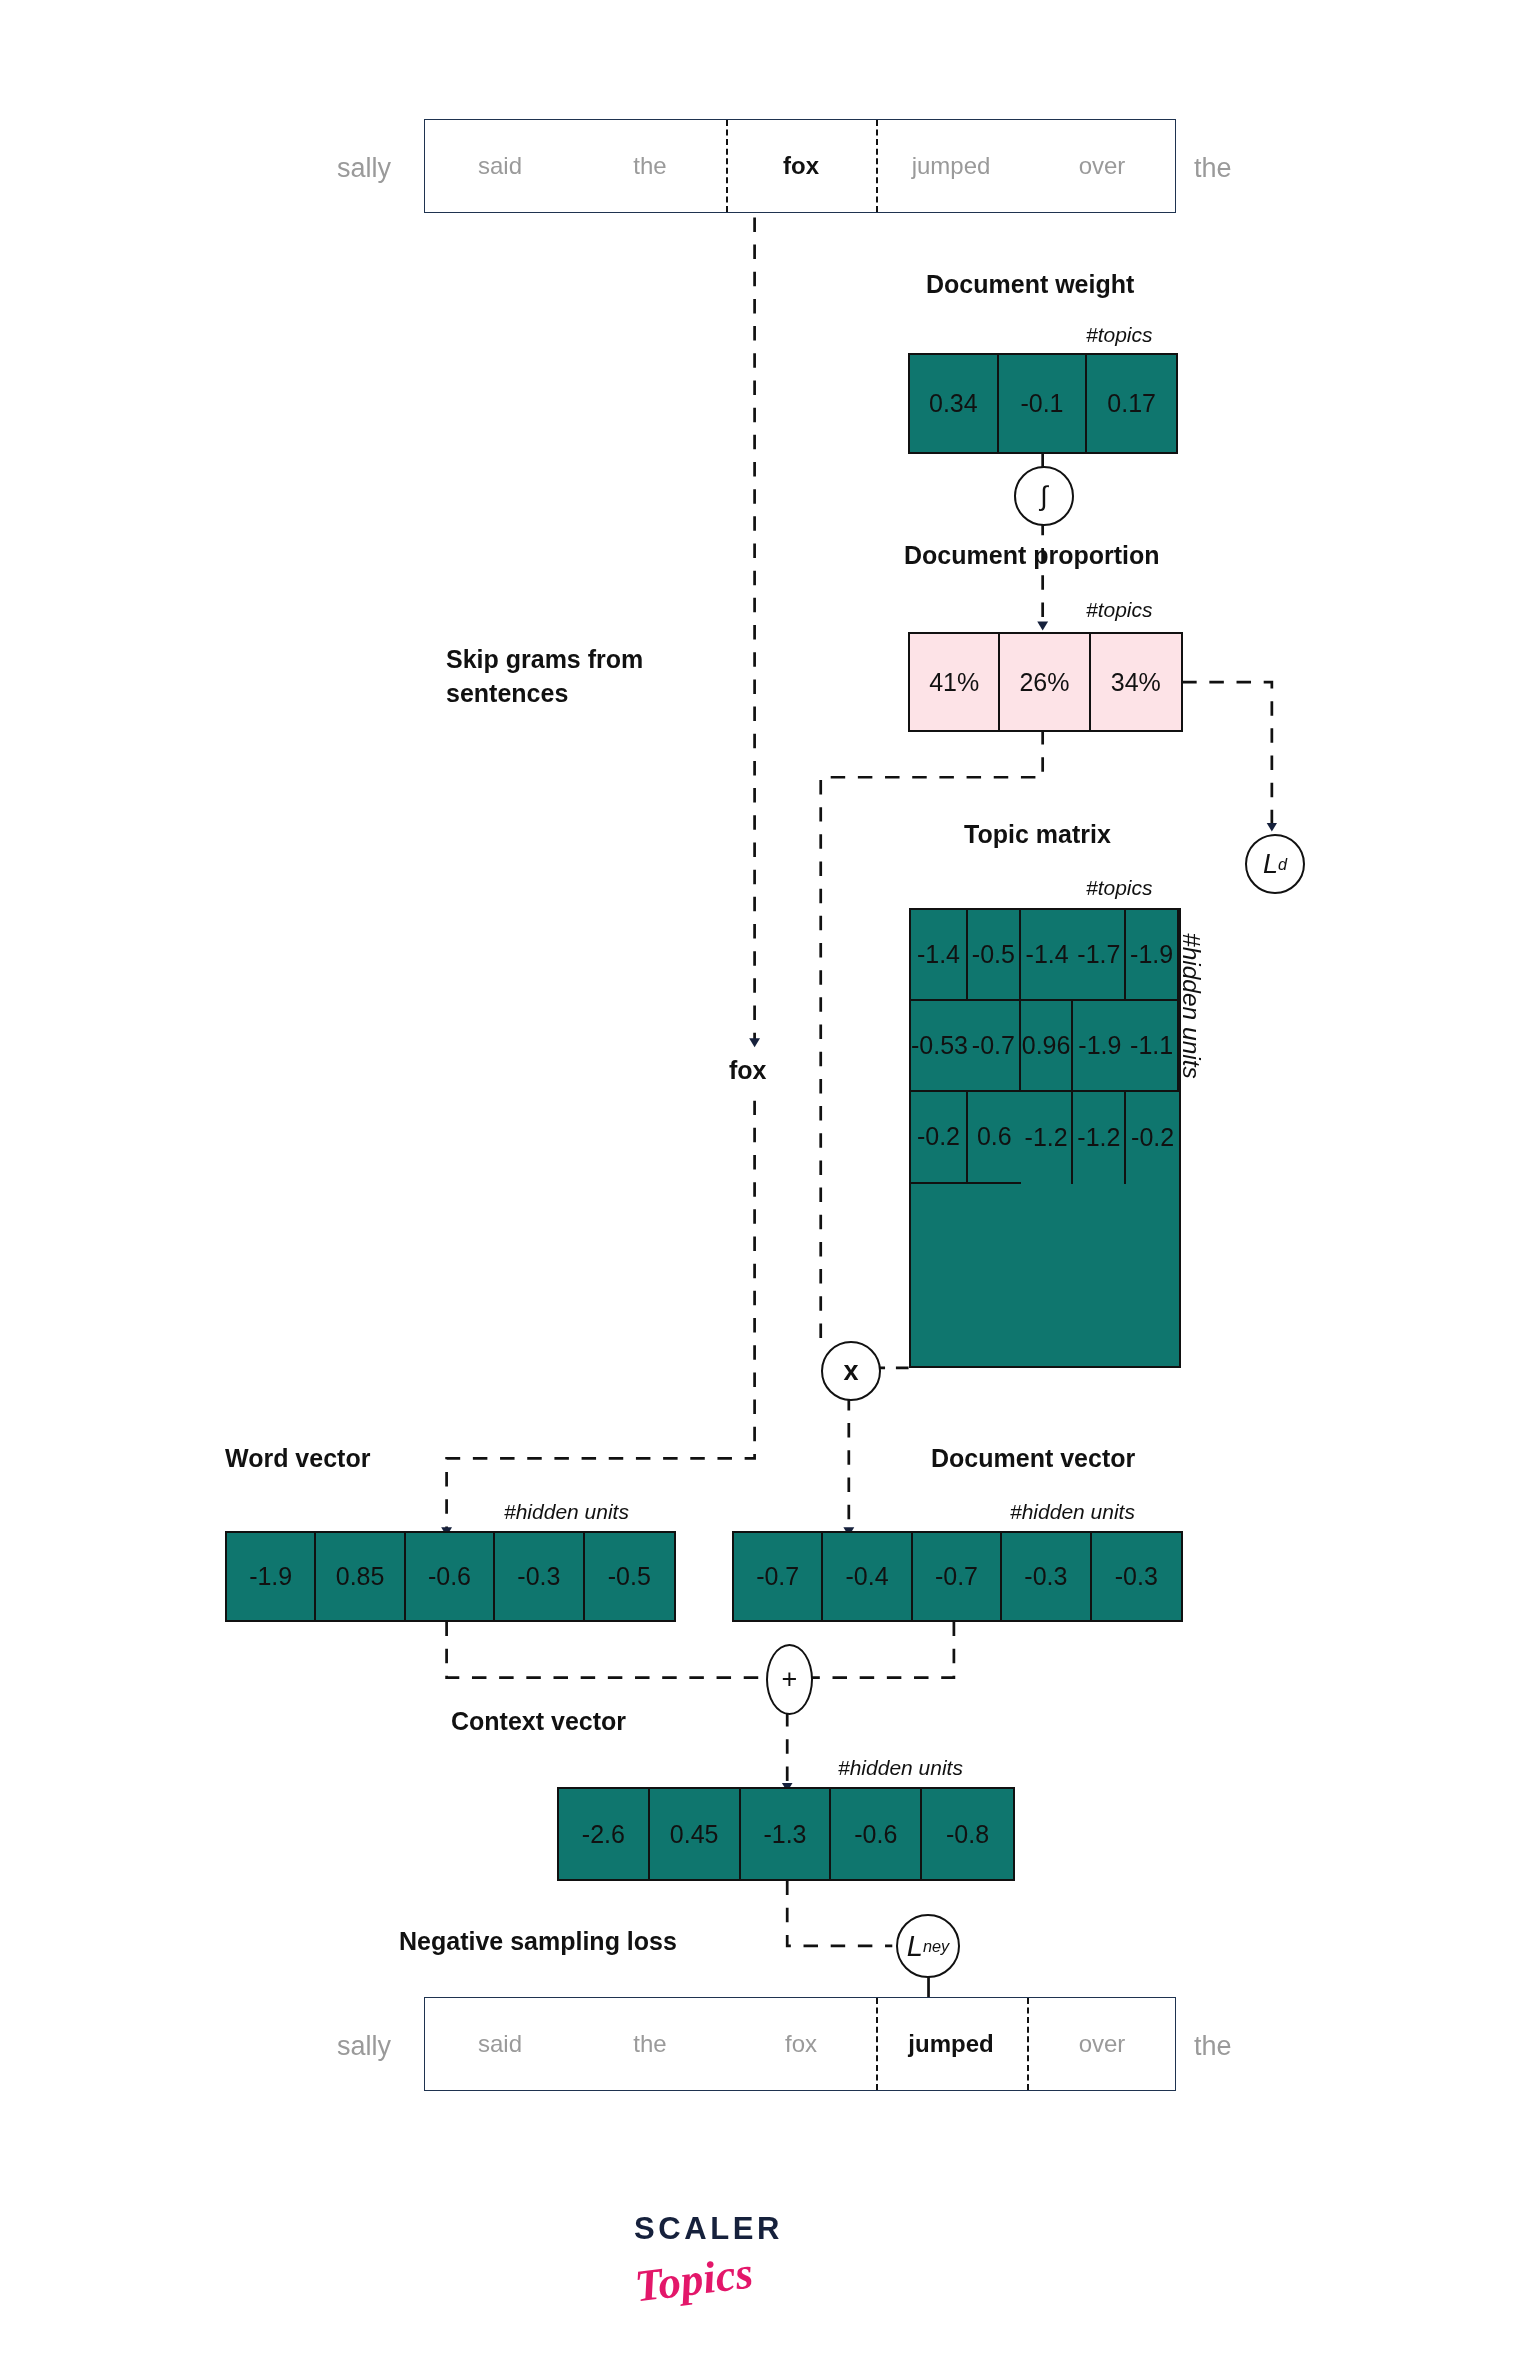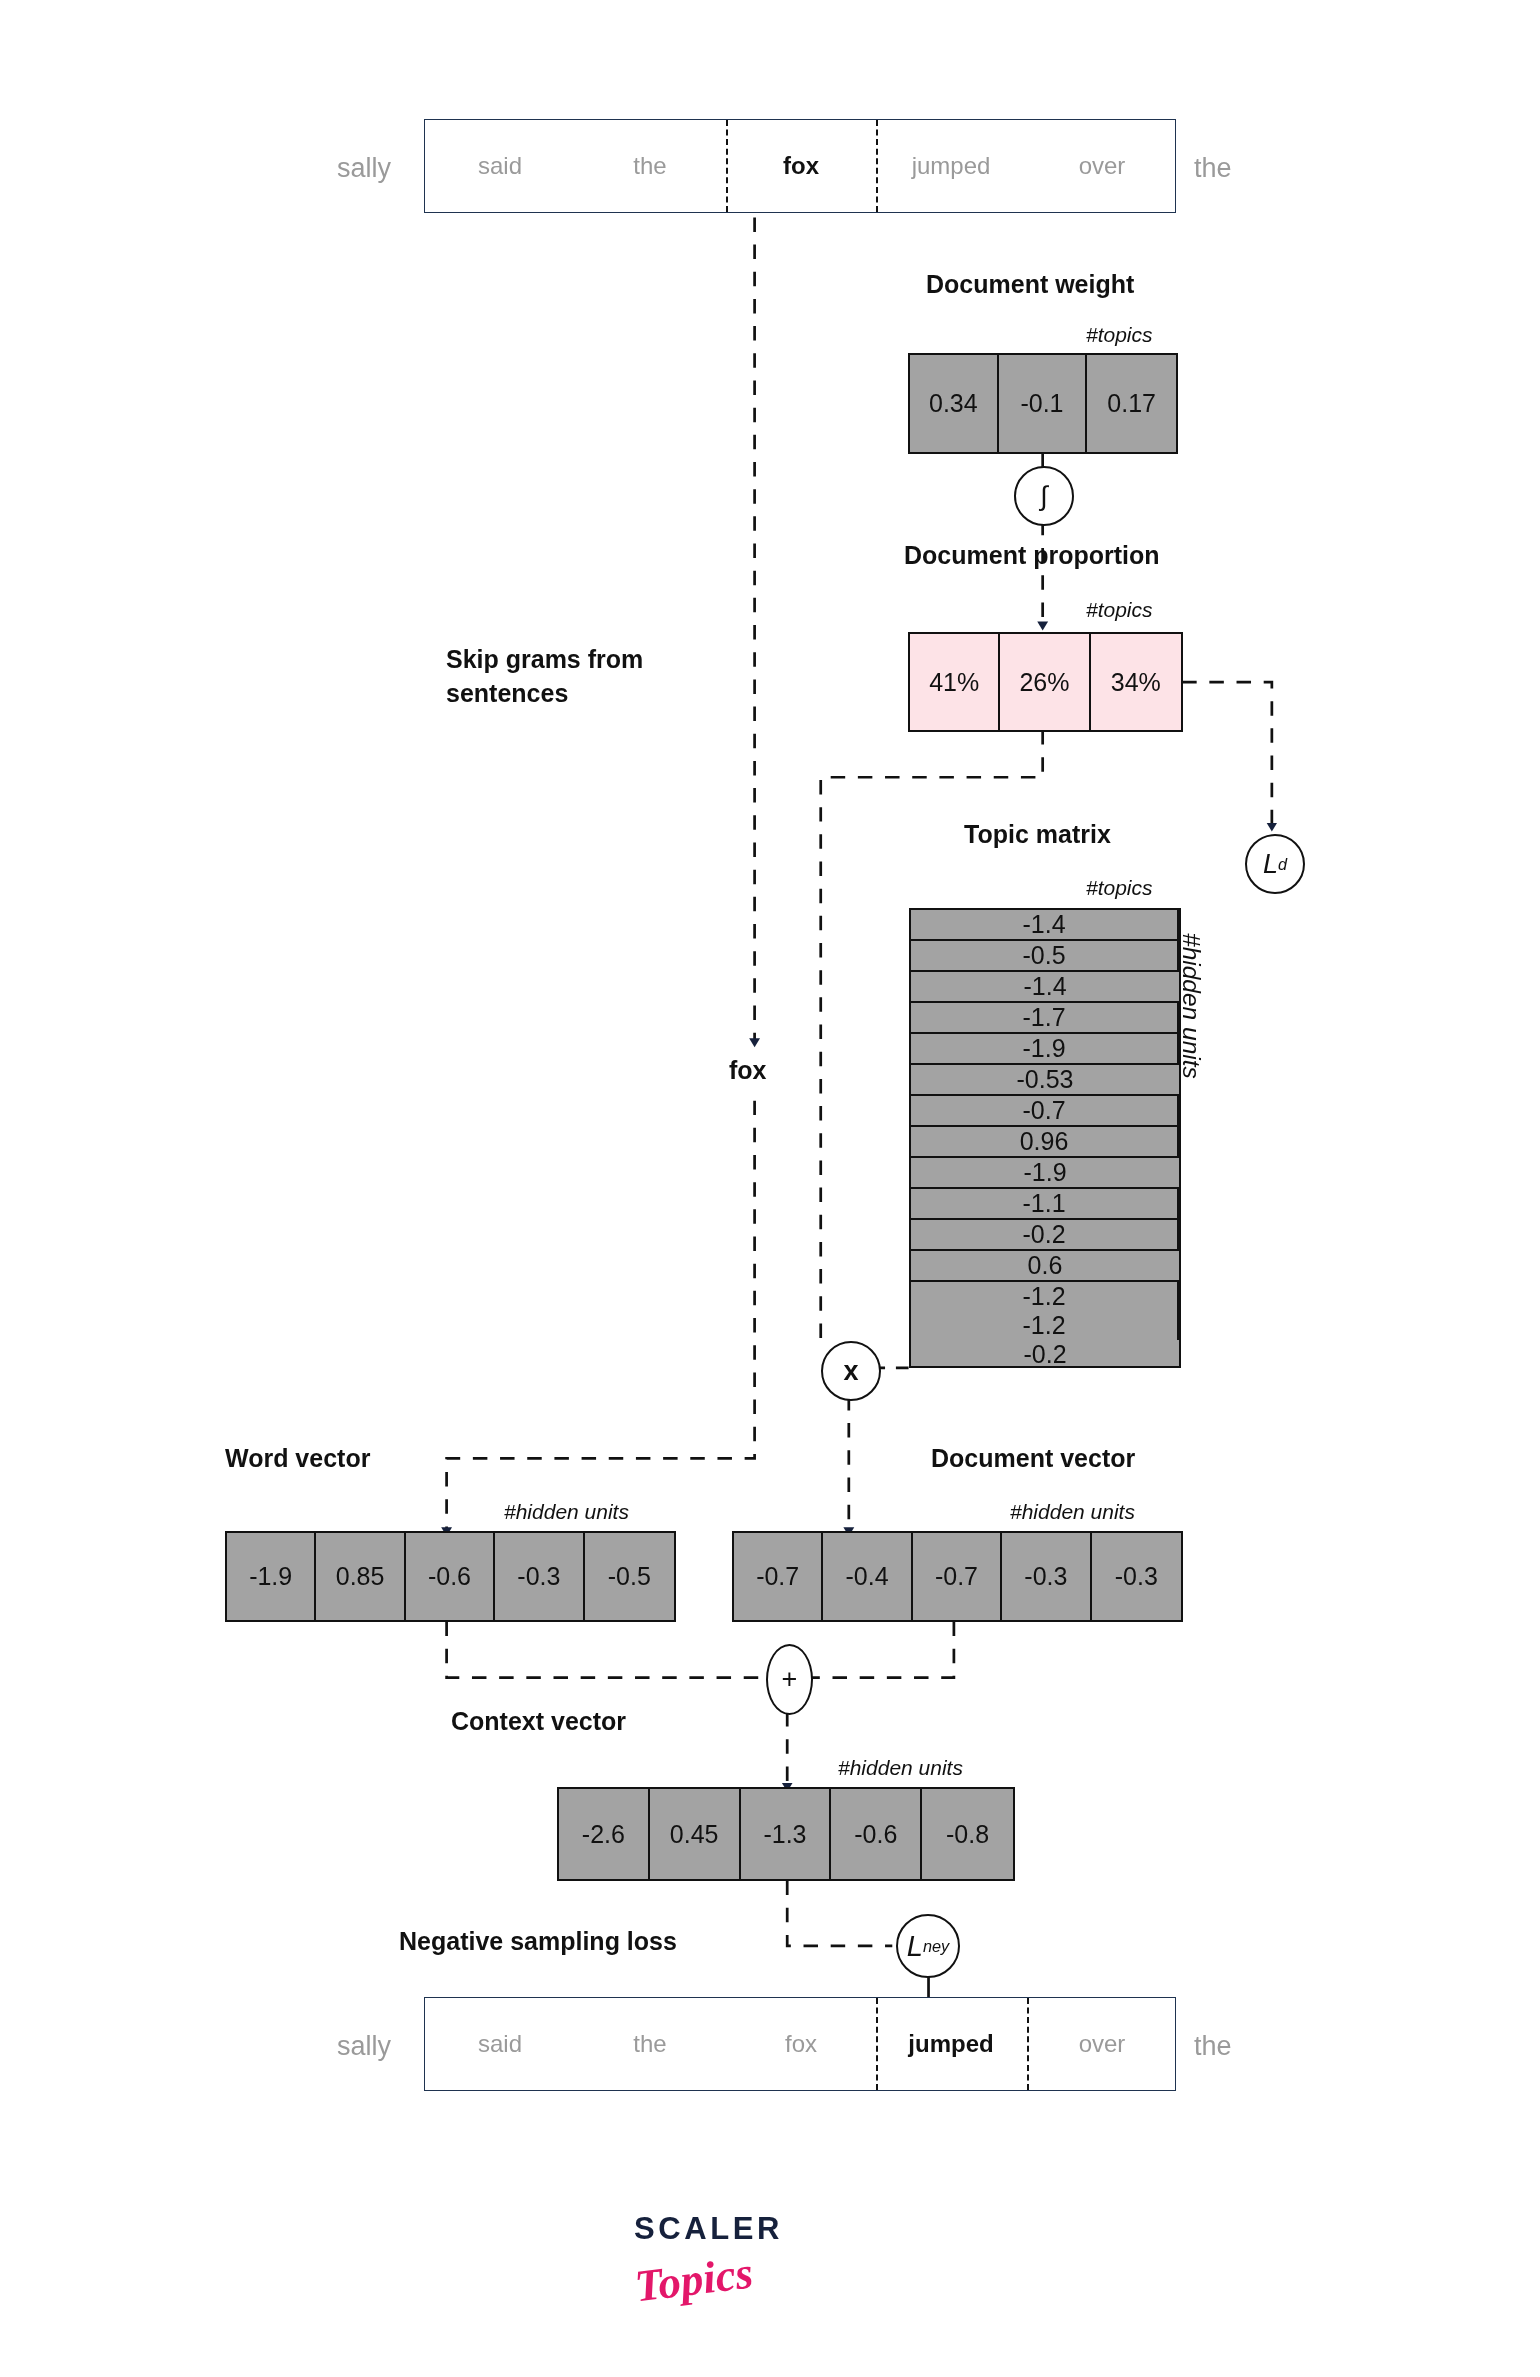--- a/index.html
+++ b/index.html
@@ -16,21 +16,21 @@
   .sent-word.focus{color:#111;font-weight:700;}
   .outside-word{position:absolute;font-size:27px;color:#9a9a9a;display:flex;align-items:center;height:36px;}
   .vdash{position:absolute;top:0;height:100%;border-left:2.7px dashed #111;}
 
   
   .grid{position:absolute;box-sizing:border-box;border:2.7px solid #111;display:grid;}
   .cell{box-sizing:border-box;display:flex;align-items:center;justify-content:center;
         font-size:25px;color:#111;border-right:2.7px solid #111;border-bottom:2.7px solid #111;}
   .cell.lastcol{border-right:none;}
   .cell.lastrow{border-bottom:none;}
-  .green{background:#a3a3a3;}
+  .green{background:#0f766e;}
   .pink{background:#fde3e7;}
 
   
   .title{position:absolute;font-size:25px;font-weight:700;color:#111;white-space:pre-line;line-height:1.35;}
   .dim{position:absolute;font-size:21px;font-style:italic;color:#111;white-space:nowrap;}
   .dim-vert{position:absolute;font-size:24.5px;font-style:italic;color:#111;white-space:nowrap;
             transform-origin:0 0;transform:rotate(90deg);}
   .tiny-label{position:absolute;font-size:25px;font-weight:700;color:#111;}
 
   
@@ -128,21 +128,21 @@
     </div>
 
   <div class="op" style="left:1245px;top:834px;width:56px;height:56px;">
     <span style="font-style:italic;font-size:27px;">L</span>
       <sup>d</sup>
   </div>
 
   <div class="title" style="left:964px;top:818px;">Topic matrix</div>
   <div class="dim" style="left:1086px;top:876px;">#topics</div>
   <div class="grid green" id="grid-topicmatrix" style="left:909px;top:908px;width:272px;height:460px;
-              grid-template-columns:repeat(1,1fr);grid-template-rows:repeat(5,1fr);">
+              grid-template-columns:repeat(5,1fr);grid-template-rows:repeat(5,1fr);">
       <div class="cell">-1.4</div>
       <div class="cell">-0.5</div>
       <div class="cell lastcol">-1.4</div>
       <div class="cell">-1.7</div>
       <div class="cell">-1.9</div>
       <div class="cell lastcol">-0.53</div>
       <div class="cell">-0.7</div>
       <div class="cell">0.96</div>
       <div class="cell lastcol">-1.9</div>
       <div class="cell">-1.1</div>

